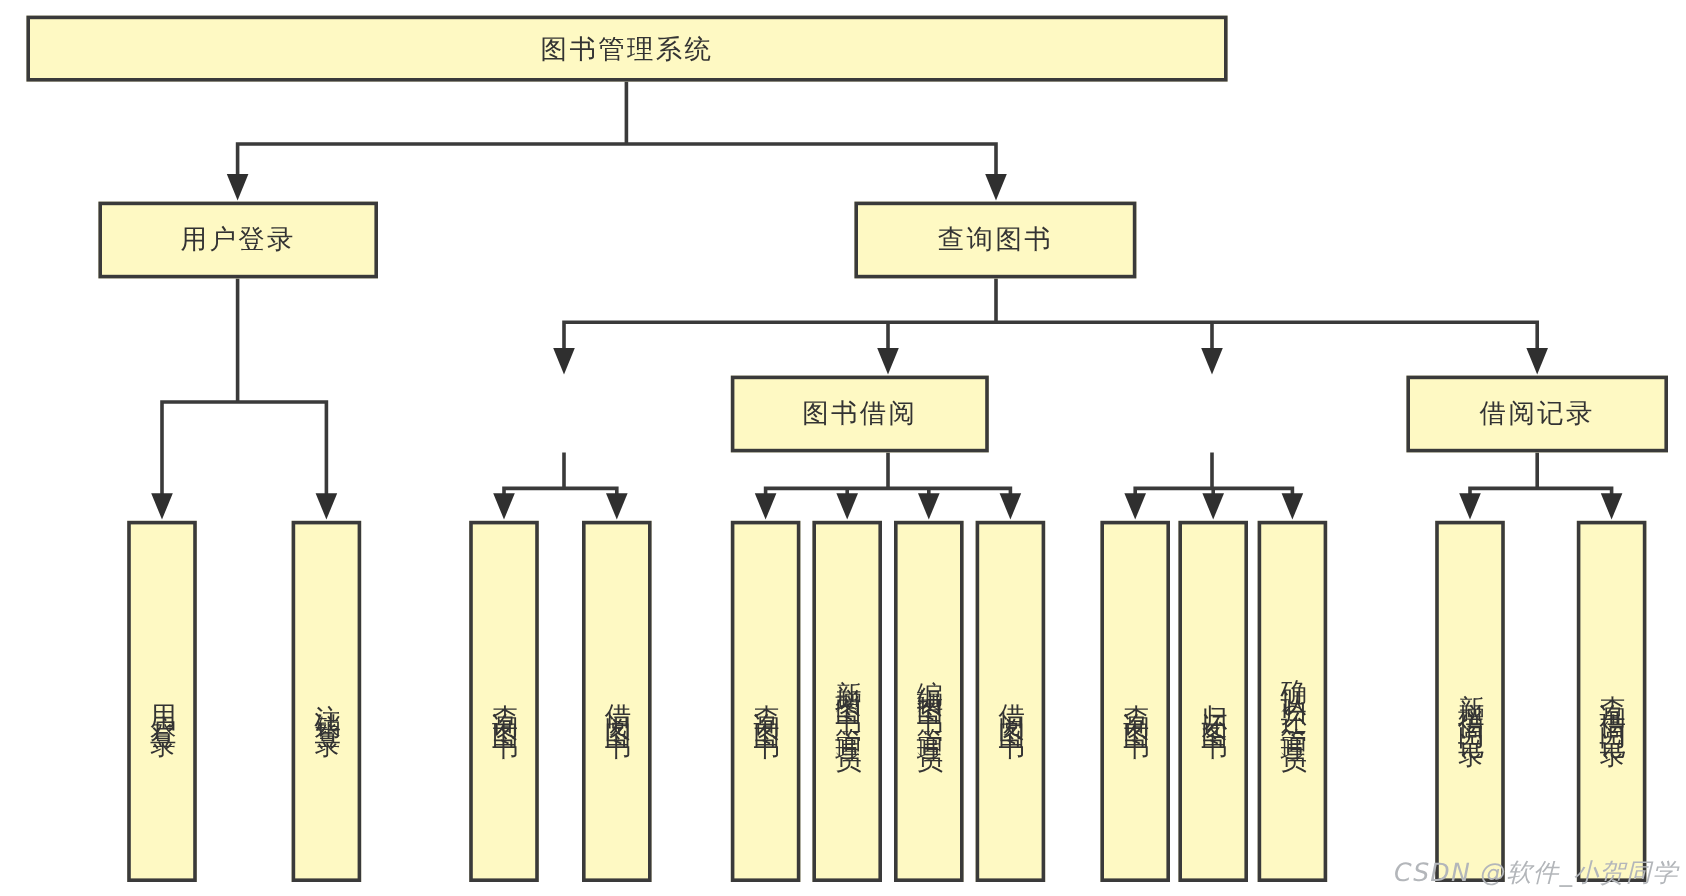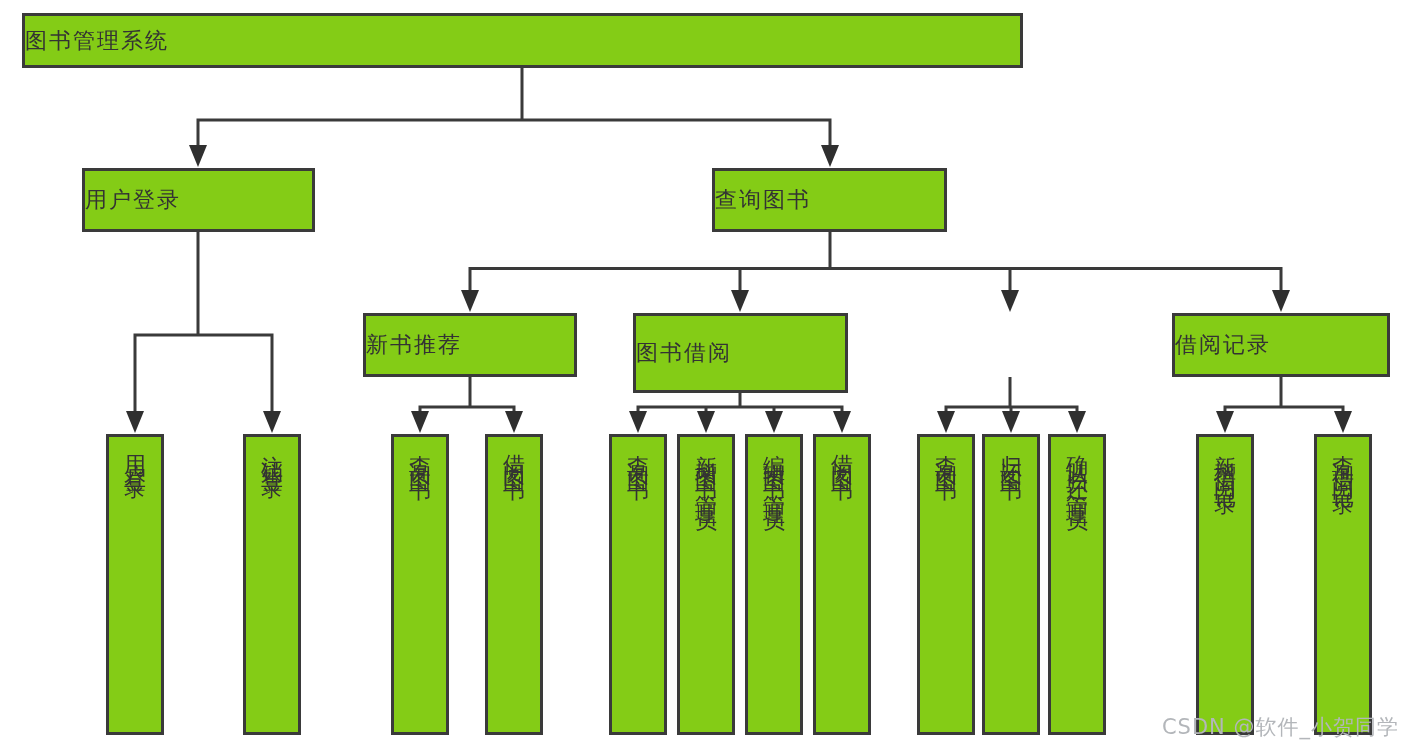--- a/index.html
+++ b/index.html
@@ -7,25 +7,25 @@
     position:relative;
     width:1405px;height:747px;
     background:#ffffff;
     font-family:"DejaVu Sans","Liberation Sans",sans-serif;
     overflow:hidden;
   }
   .connectors{position:absolute;left:0;top:0;width:1405px;height:747px;}
   .box{
     position:absolute;
     box-sizing:border-box;
-    background:#84cc16;
+    background:#fef9c3;
     border:3px solid #3a3a3a;
     display:flex;
     align-items:center;
-    justify-content:flex-start;
+    justify-content:center;
     color:#333333;
     z-index:2;
   }
   .hbox{font-size:22px;letter-spacing:2px;}
   .leaf{
     writing-mode:vertical-rl;
     text-orientation:mixed;
     font-size:22px;
     letter-spacing:8px;
     line-height:1;
@@ -33,20 +33,21 @@
   .leaf span{display:block;}
   .watermark{
     position:absolute;
     right:6px;
     bottom:6px;
     font-size:21px;
     color:#b3b6ba;
     letter-spacing:1px;
     z-index:3;
     white-space:nowrap;
+    font-style:italic;
   }
 </style>
 </head>
 <body>
 
 <div class="stage">
 
   <svg class="connectors" viewBox="0 0 1405 747" xmlns="http://www.w3.org/2000/svg">
     <g stroke="#3a3a3a" stroke-width="3" fill="none">
 
@@ -98,24 +99,21 @@
     <span>图书管理系统</span>
   </div>
 
   <div class="box hbox" style="left:82px;top:168px;width:233px;height:64px">
     <span>用户登录</span>
   </div>
   <div class="box hbox" style="left:712px;top:168px;width:235px;height:64px">
     <span>查询图书</span>
   </div>
 
-  <div class="box hbox" style="left:363px;top:313px;width:214px;height:64px">
-    <span>新书推荐</span>
-  </div>
-  <div class="box hbox" style="left:633px;top:313px;width:215px;height:80px">
+  <div class="box hbox" style="left:609px;top:313px;width:215px;height:64px">
     <span>图书借阅</span>
   </div>
   <div class="box hbox" style="left:1172px;top:313px;width:218px;height:64px">
     <span>借阅记录</span>
   </div>
 
   <div class="box leaf" style="left:106px;top:434px;width:58px;height:301px">
     <span>用户登录</span>
   </div>
   <div class="box leaf" style="left:243px;top:434px;width:58px;height:301px">

